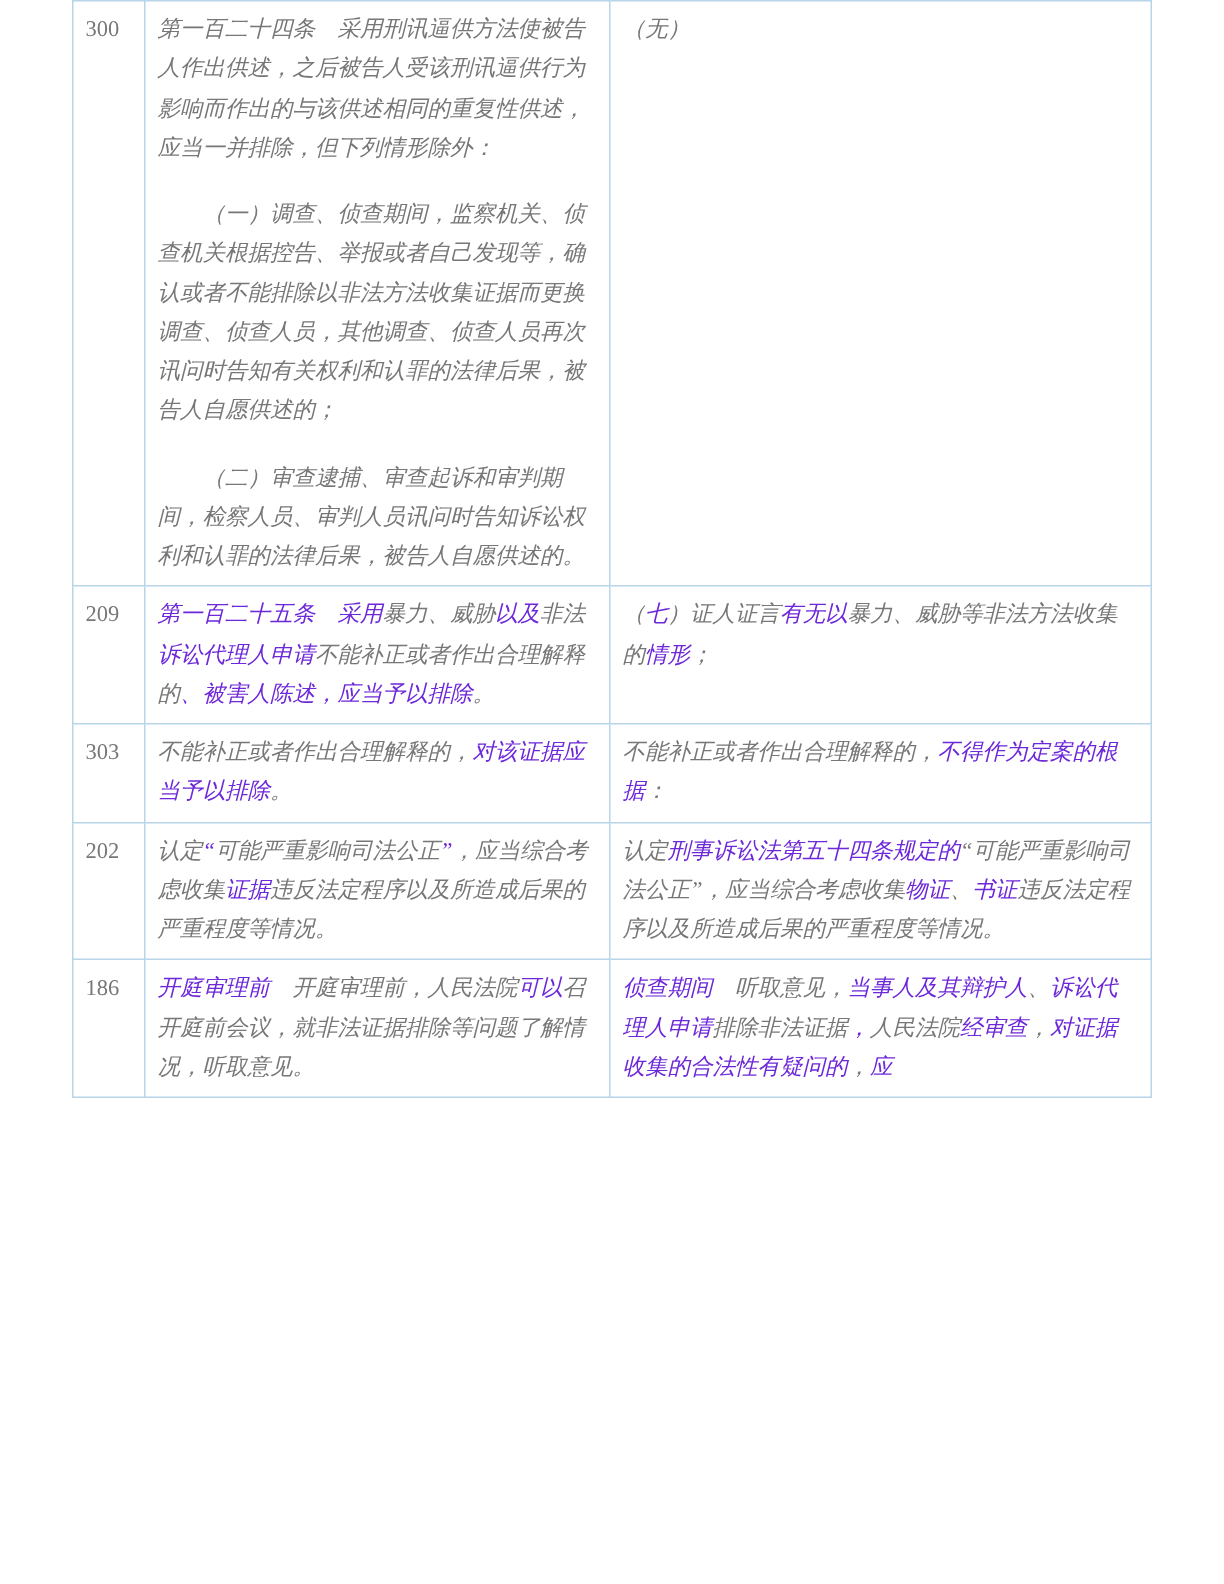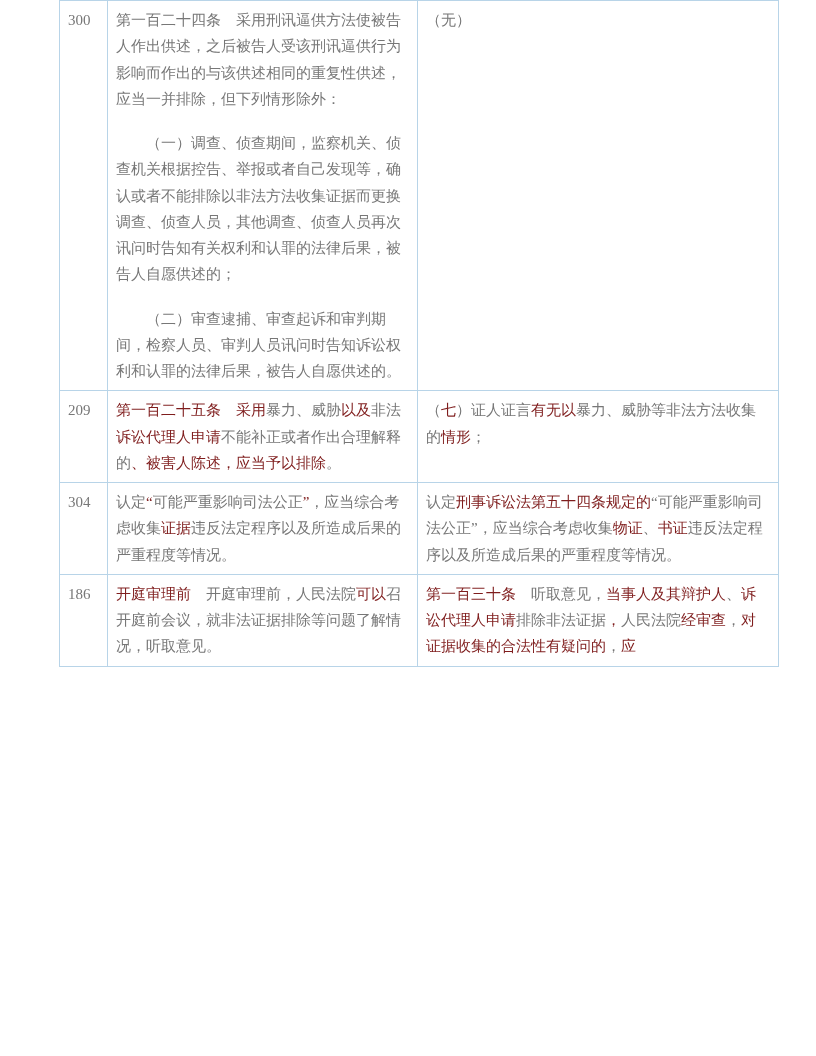--- a/index.html
+++ b/index.html
@@ -10,35 +10,34 @@
     color: #777;
     background: #fff;
     width: 816px;
     margin: 0 auto;
     padding: 0 48px;
   }
   table {
     border-collapse: collapse;
     width: 100%;
     table-layout: fixed;
-    margin-left: 11px;
   }
   td {
     border: 1px solid #b8d4e8;
     padding: 6px 8px;
     vertical-align: top;
     word-wrap: break-word;
   }
   col.num { width: 48px; }
   col.left { width: 310px; }
   col.right { width: auto; }
-  .para { margin-bottom: 18px; }
+  .para { margin-bottom: 18px; font-style: italic; }
   .para:last-child { margin-bottom: 0; }
   .indent { text-indent: 2em; }
-  .hl { color: #7f1d1d; }
+  .hl { color: #6d28d9; }
   .num-cell { text-align: left; }
 </style>
 </head>
 <body>
 
 <table>
   <colgroup>
     <col class="num">
     <col class="left">
     <col class="right">
@@ -58,31 +57,40 @@
       <tr>
         <td class="num-cell">209</td>
         <td>
           <div class="para"><span class="hl">第一百二十五条　采用</span><span>暴力、威胁</span><span class="hl">以及</span><span>非法</span><span class="hl">诉讼代理人申请</span><span>不能补正或者作出合理解释的</span><span class="hl">、被害人陈述，应当予以排除</span><span>。</span></div>
         </td>
         <td>
           <div class="para"><span>（</span><span class="hl">七</span><span>）证人证言</span><span class="hl">有无以</span><span>暴力、威胁等非法方法收集的</span><span class="hl">情形</span><span>；</span></div>
         </td>
       </tr>
       <tr>
-        <td class="num-cell">304</td>
+        <td class="num-cell">303</td>
+        <td>
+          <div class="para"><span>不能补正或者作出合理解释的，</span><span class="hl">对该证据应当予以排除</span><span>。</span></div>
+        </td>
+        <td>
+          <div class="para"><span>不能补正或者作出合理解释的，</span><span class="hl">不得作为定案的根据</span><span>：</span></div>
+        </td>
+      </tr>
+      <tr>
+        <td class="num-cell">202</td>
         <td>
           <div class="para"><span>认定</span><span class="hl">“</span><span>可能严重影响司法公正</span><span class="hl">”</span><span>，应当综合考虑收集</span><span class="hl">证据</span><span>违反法定程序以及所造成后果的严重程度等情况。</span></div>
         </td>
         <td>
           <div class="para"><span>认定</span><span class="hl">刑事诉讼法第五十四条规定的</span><span>“可能严重影响司法公正”，应当综合考虑收集</span><span class="hl">物证</span><span>、</span><span class="hl">书证</span><span>违反法定程序以及所造成后果的严重程度等情况。</span></div>
         </td>
       </tr>
       <tr>
         <td class="num-cell">186</td>
         <td>
           <div class="para"><span class="hl">开庭审理前</span><span>　开庭审理前，人民法院</span><span class="hl">可以</span><span>召开庭前会议，就非法证据排除等问题了解情况，听取意见。</span></div>
         </td>
         <td>
-          <div class="para"><span class="hl">第一百三十条</span><span>　听取意见，</span><span class="hl">当事人及其辩护人</span><span>、</span><span class="hl">诉讼代理人申请</span><span>排除非法证据</span><span class="hl">，</span><span>人民法院</span><span class="hl">经审查</span><span>，</span><span class="hl">对证据收集的合法性有疑问的</span><span>，</span><span class="hl">应</span></div>
+          <div class="para"><span class="hl">侦查期间</span><span>　听取意见，</span><span class="hl">当事人及其辩护人</span><span>、</span><span class="hl">诉讼代理人申请</span><span>排除非法证据</span><span class="hl">，</span><span>人民法院</span><span class="hl">经审查</span><span>，</span><span class="hl">对证据收集的合法性有疑问的</span><span>，</span><span class="hl">应</span></div>
         </td>
       </tr>
     </tbody>
 </table>
 
 </body></html>

